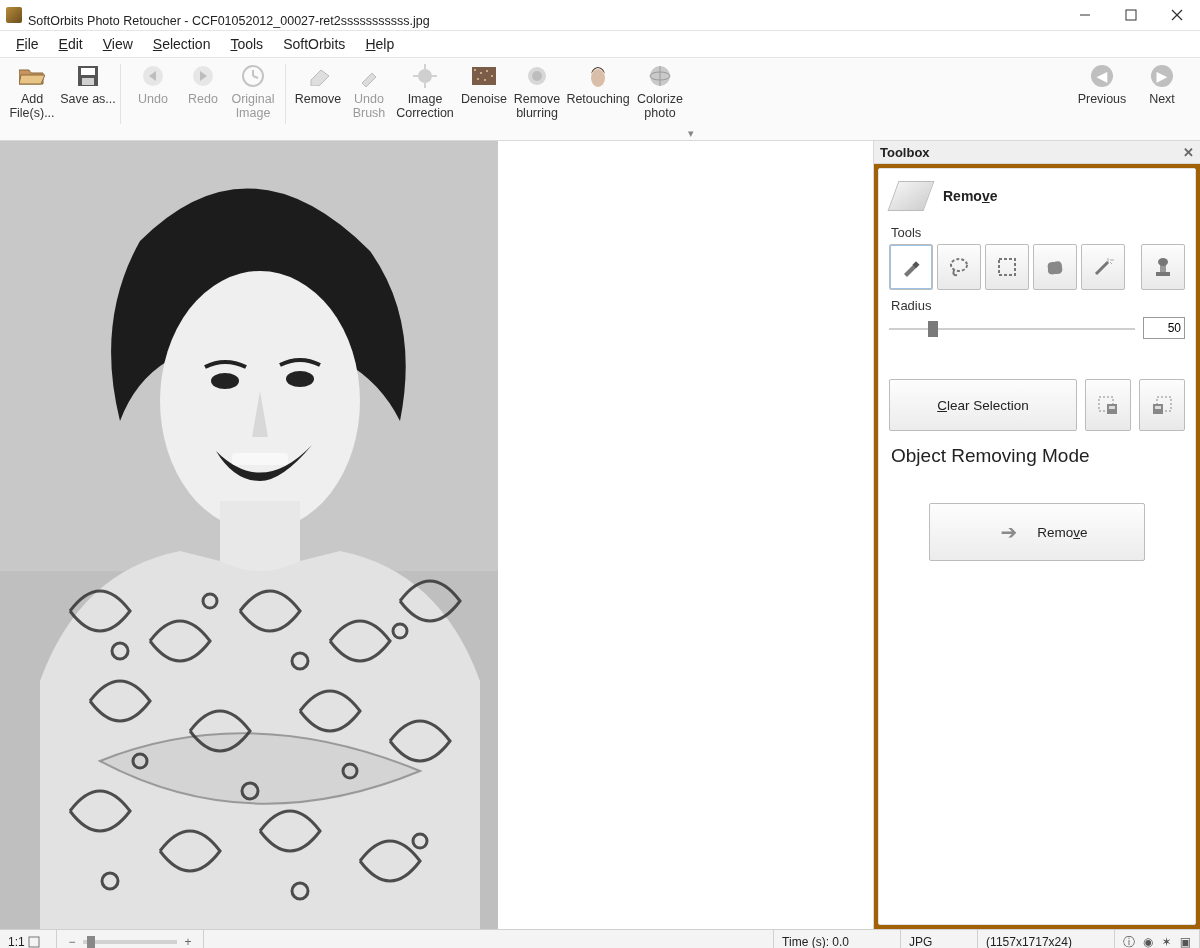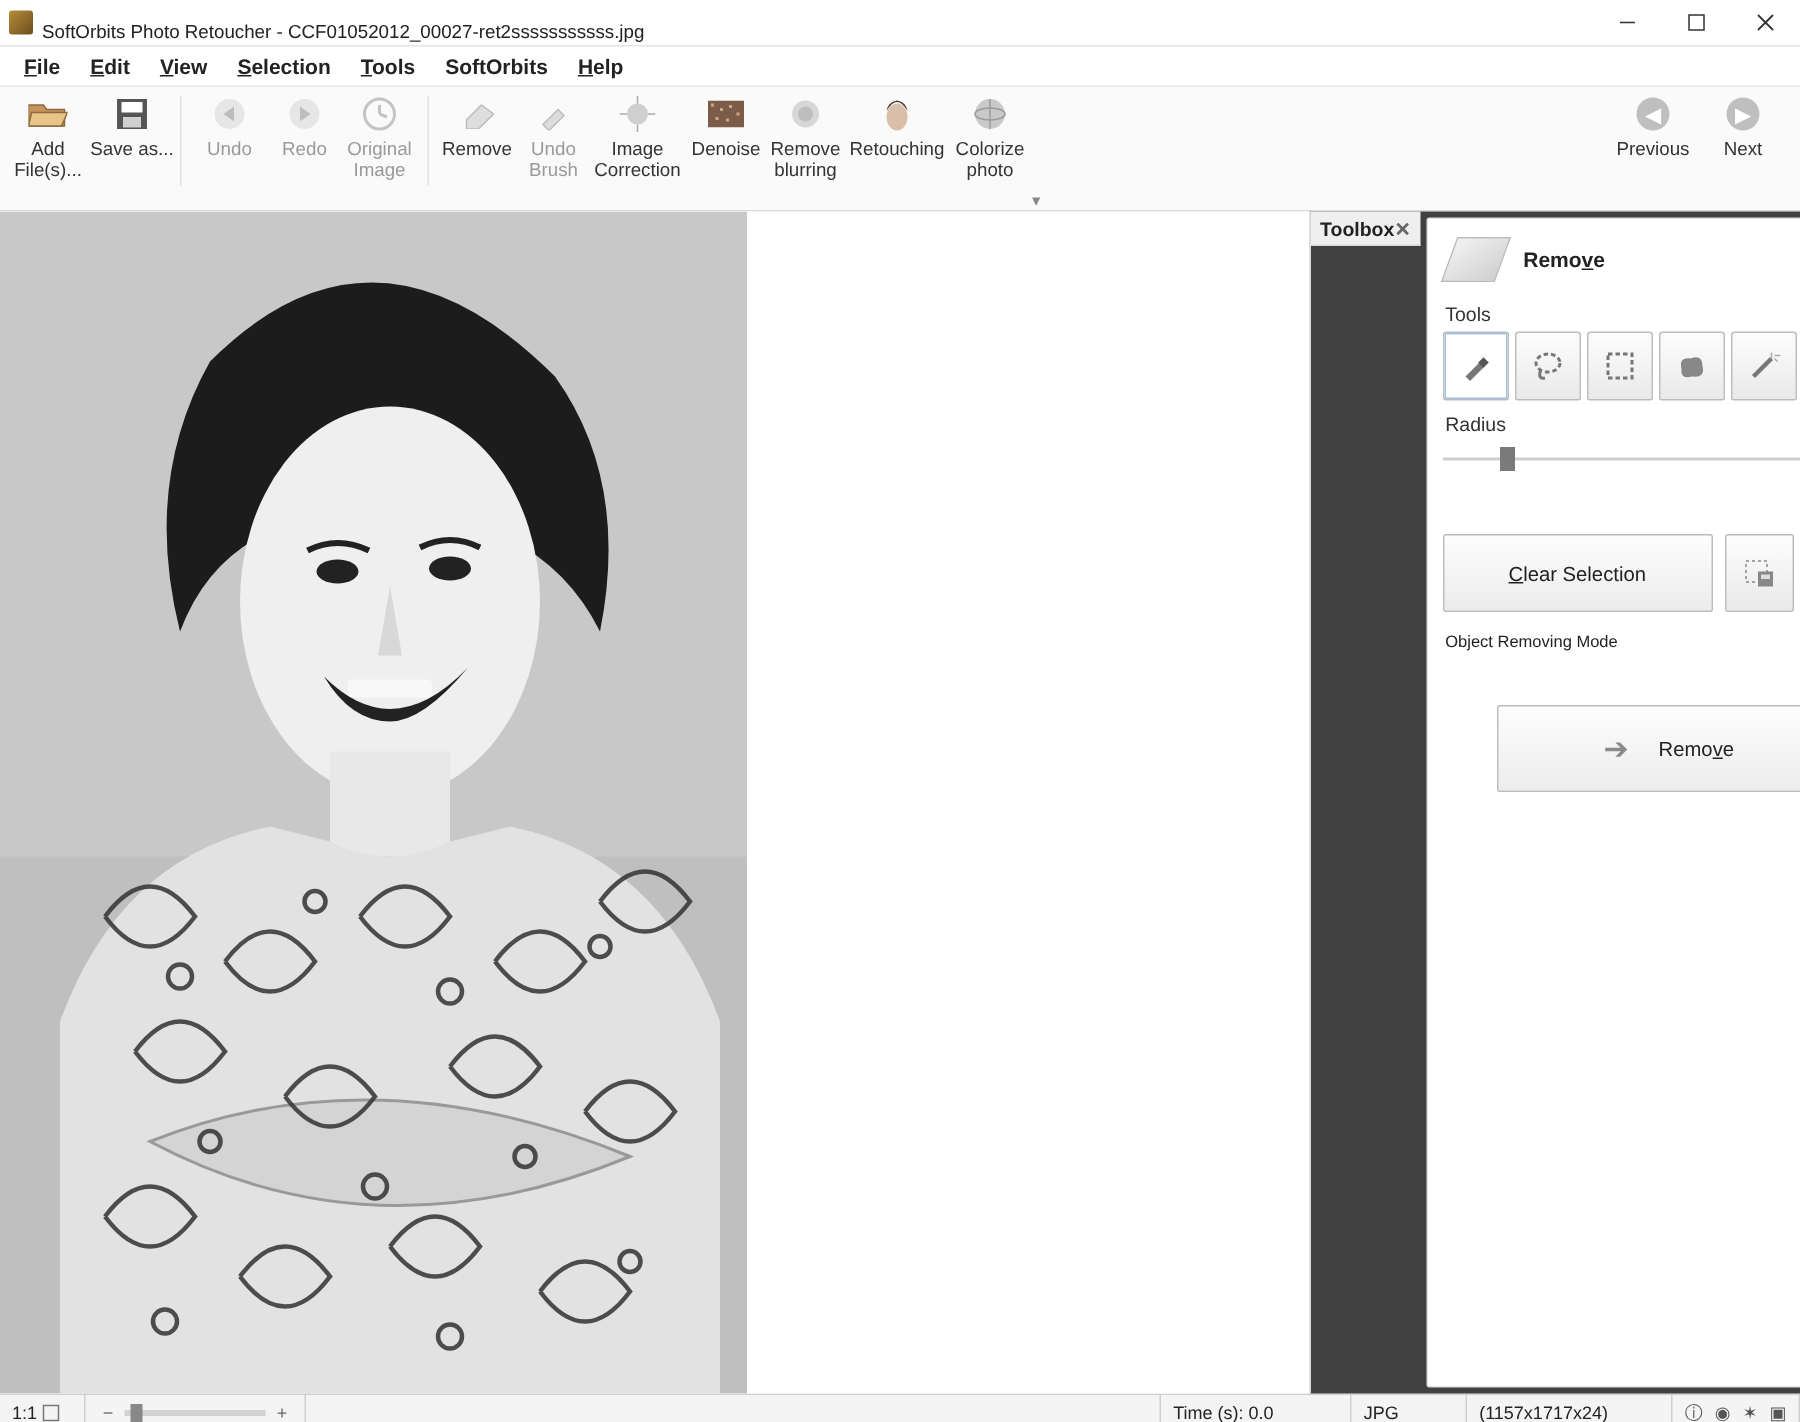--- a/index.html
+++ b/index.html
@@ -36,21 +36,21 @@
   
   .menubar {
     height: 26px;
     display: flex;
     align-items: center;
     padding: 0 8px;
     gap: 4px;
     border-bottom: 1px solid #e5e5e5;
     font-size: 14px;
   }
-  .menubar .menuitem { padding: 2px 8px; font-weight: bold; }
+  .menubar .menuitem { padding: 2px 8px; }
   .underline-first::first-letter { text-decoration: underline; }
   
   .toolbar {
     display: flex;
     align-items: flex-start;
     padding: 2px 4px 0 4px;
     border-bottom: 1px solid #d9d9d9;
     height: 80px;
     background: #fafafa;
   }
@@ -91,22 +91,22 @@
   .photo {
     width: 498px; height: 100%;
     background: #dcdcdc;
     position: relative;
   }
   .photo svg { position:absolute; inset:0; }
   
   .sidepanel {
     width: 326px;
     border-left: 1px solid #d9d9d9;
-    background: #404040;
-    display: flex; flex-direction: row;
+    background: #a16207;
+    display: flex; flex-direction: column;
   }
   .sp-header {
     height: 22px;
     border-bottom: 1px solid #d9d9d9;
     background: #efefef;
     display: flex; align-items: center;
     padding: 0 6px;
     font-weight: 600;
     font-size: 13px;
   }
@@ -146,21 +146,21 @@
   .bigbtn {
     border:1px solid #bcbcbc;
     background: linear-gradient(#fdfdfd,#ececec);
     border-radius:2px;
     display:flex; align-items:center; justify-content:center;
     font-size:13.5px;
   }
   .clear-row { display:flex; gap:8px; align-items:center; margin:40px 0 14px 0;}
   .clear-row .bigbtn.clear { flex:1; height:50px; }
   .clear-row .iconbtn { width:44px; height:50px; }
-  .mode-label { font-size:11px; margin: 10px 0 6px 2px;}
+  .mode-label { font-size:19px; margin: 10px 0 6px 2px;}
   .combo {
     display:flex; border:1px solid #a8a8a8; height:24px; width:236px; background:#fff;
   }
   .combo .txt { flex:1; padding:2px 6px; font-size:13px;}
   .combo .arrow { width:20px; border-left:1px solid #c8c8c8; display:flex; align-items:center; justify-content:center; background:#efefef;}
   .remove-run {
     margin: 36px auto 0 auto;
     width: 200px; height: 56px;
     display:flex; align-items:center; gap:20px; padding-left:14px;
   }

